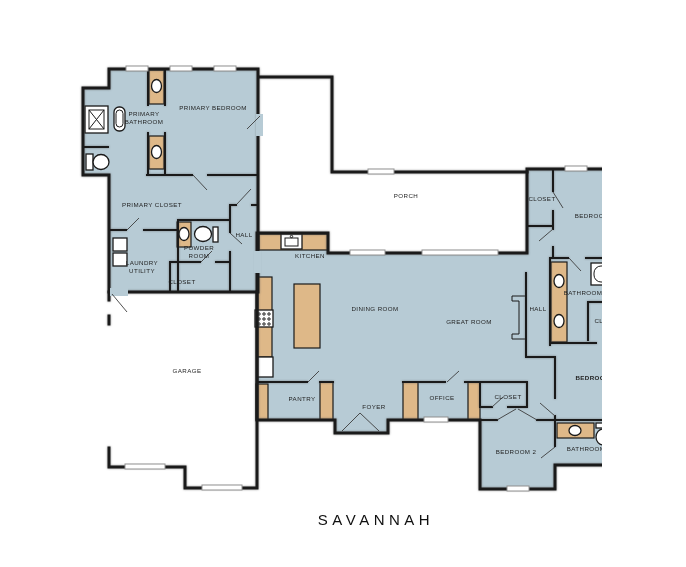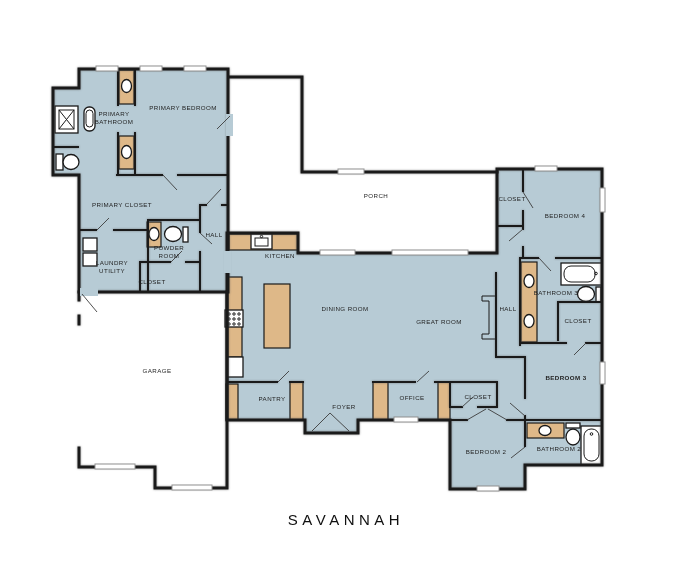--- a/index.html
+++ b/index.html
@@ -1,17 +1,17 @@
 <!DOCTYPE html>
 <html style="--background: #ffffff; --floor: #b7cbd5; --cabinet: #deb888; --wall: #1a1a1a; --window: #909090;"><head>
 <meta charset="utf-8">
 <style>
   html,body{margin:0;padding:0;background:#fff;}
-  .stage{position:relative;width:686px;height:567px;background:var(--background,#fff);overflow:hidden;
-         font-family:"Liberation Sans",sans-serif;}
+  .stage{position:relative;width:572px;height:567px;background:var(--background,#fff);overflow:hidden;
+         font-family:"Liberation Sans",sans-serif;padding-left:30px;}
   svg{display:block;}
   .floor{fill:var(--floor,#b7cbd5);stroke:none;}
   .cab{fill:var(--cabinet,#deb888);stroke:var(--wall,#1a1a1a);stroke-width:1.2;}
   .wall3{fill:none;stroke:var(--wall,#1a1a1a);stroke-width:3;stroke-linecap:square;}
   .wall2{fill:none;stroke:var(--wall,#1a1a1a);stroke-width:2;stroke-linecap:square;}
   .fix{fill:#ffffff;stroke:var(--wall,#1a1a1a);stroke-width:1.3;}
   .fixthin{fill:none;stroke:var(--wall,#1a1a1a);stroke-width:1;}
   .win{fill:#ffffff;stroke:var(--window,#909090);stroke-width:1;}
   .gap{fill:var(--floor,#b7cbd5);stroke:none;}
   .door{fill:none;stroke:#3c3c3c;stroke-width:0.9;}

